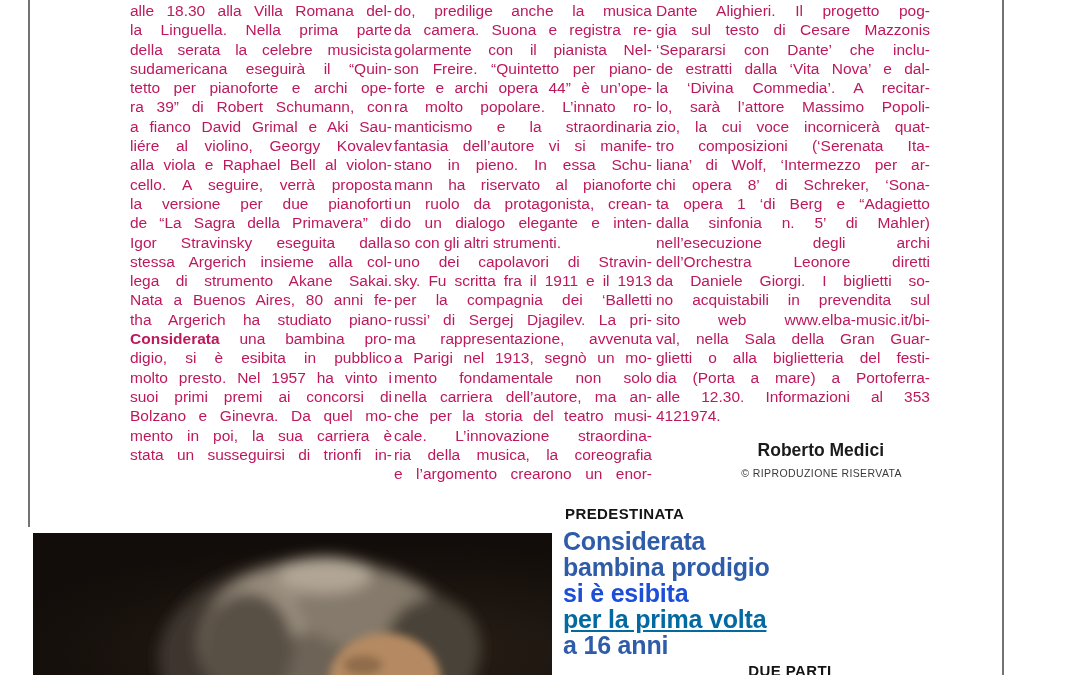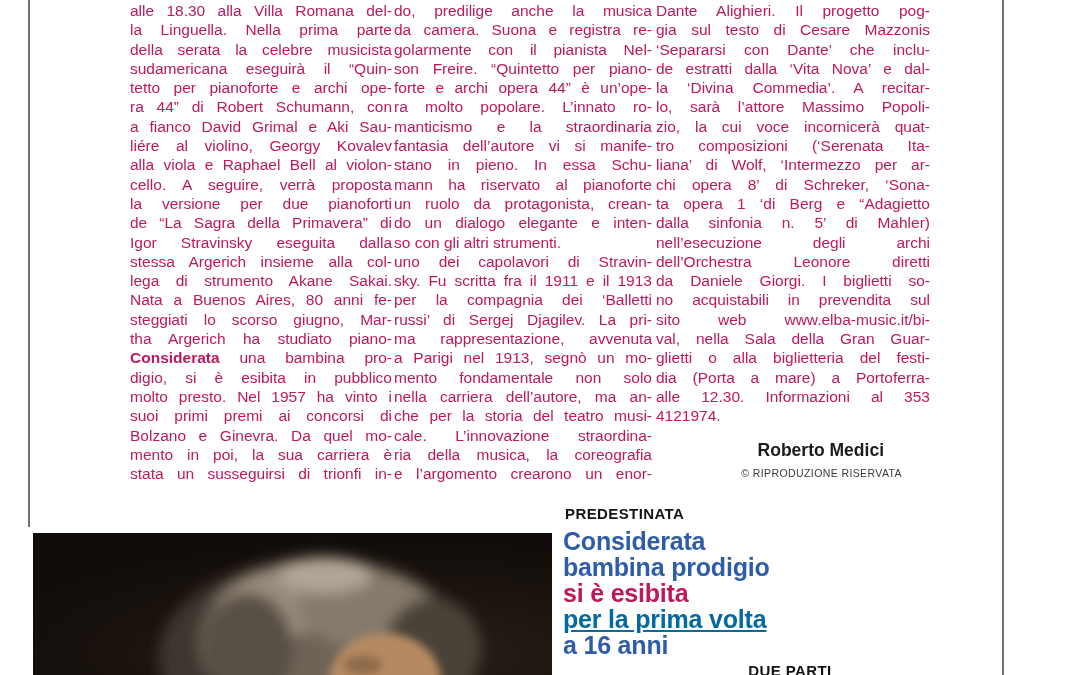--- a/index.html
+++ b/index.html
@@ -57,32 +57,31 @@
 
 <div class="vrule left" style="background: rgb(115, 115, 115);"></div>
 <div class="vrule right" style="background: rgb(115, 115, 115);"></div>
 
 <div class="col col1">
     <div class="tline">alle 18.30 alla Villa Romana del-</div>
     <div class="tline">la Linguella. Nella prima parte</div>
     <div class="tline">della serata la celebre musicista</div>
     <div class="tline">sudamericana eseguirà il “Quin-</div>
     <div class="tline">tetto per pianoforte e archi ope-</div>
-    <div class="tline">ra 44” di Robert Schumann, con</div>
+    <div class="tline">ra 39” di Robert Schumann, con</div>
     <div class="tline">a fianco David Grimal e Aki Sau-</div>
     <div class="tline">liére al violino, Georgy Kovalev</div>
     <div class="tline">alla viola e Raphael Bell al violon-</div>
     <div class="tline">cello. A seguire, verrà proposta</div>
     <div class="tline">la versione per due pianoforti</div>
     <div class="tline">de “La Sagra della Primavera” di</div>
     <div class="tline">Igor Stravinsky eseguita dalla</div>
     <div class="tline">stessa Argerich insieme alla col-</div>
     <div class="tline">lega di strumento Akane Sakai.</div>
     <div class="tline">Nata a Buenos Aires, 80 anni fe-</div>
-    <div class="tline">steggiati lo scorso giugno, Mar-</div>
     <div class="tline">tha Argerich ha studiato piano-</div>
     <div class="tline"><span class="lead">Considerata</span> una bambina pro-</div>
     <div class="tline">digio, si è esibita in pubblico</div>
     <div class="tline">molto presto. Nel 1957 ha vinto i</div>
     <div class="tline">suoi primi premi ai concorsi di</div>
     <div class="tline">Bolzano e Ginevra. Da quel mo-</div>
     <div class="tline">mento in poi, la sua carriera è</div>
     <div class="tline">stata un susseguirsi di trionfi in-</div>
   </div>
 <div class="col col2">
@@ -169,17 +168,17 @@
       <ellipse cx="352" cy="148" rx="56" ry="48" fill="#b58a62"></ellipse>
       <ellipse cx="330" cy="132" rx="20" ry="10" fill="#8f6c4b"></ellipse>
     </g>
   </svg>
 </div>
 
 <div class="kicker">PREDESTINATA</div>
 <div class="headline">
     <div class="tline" style="color: rgb(46, 92, 168);">Considerata</div>
     <div class="tline" style="color: rgb(46, 92, 168);">bambina prodigio</div>
-    <div class="tline" style="color: #be185d;">si è esibita</div>
+    <div class="tline" style="color: #1d4ed8;">si è esibita</div>
     <div class="tline" style="color: #0369a1; text-decoration: underline;">per la prima volta</div>
     <div class="tline" style="color: rgb(46, 92, 168);">a 16 anni</div>
   </div>
 <div class="crosshead">DUE PARTI</div>
 
 </body></html>

